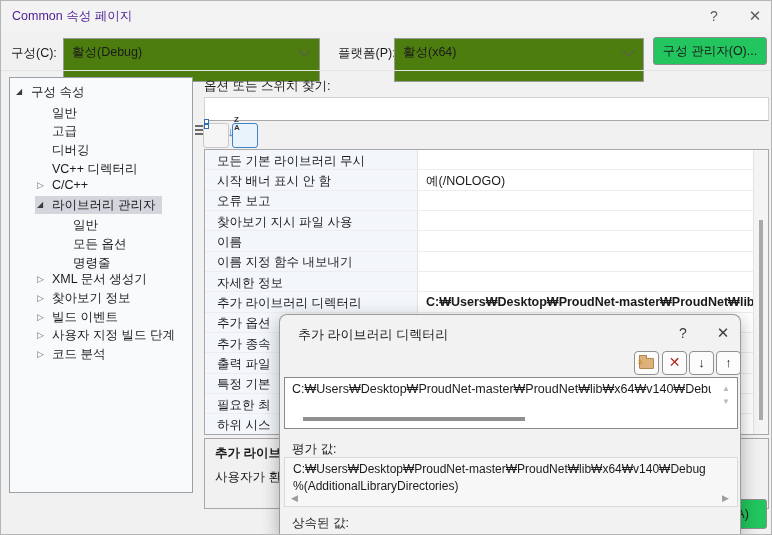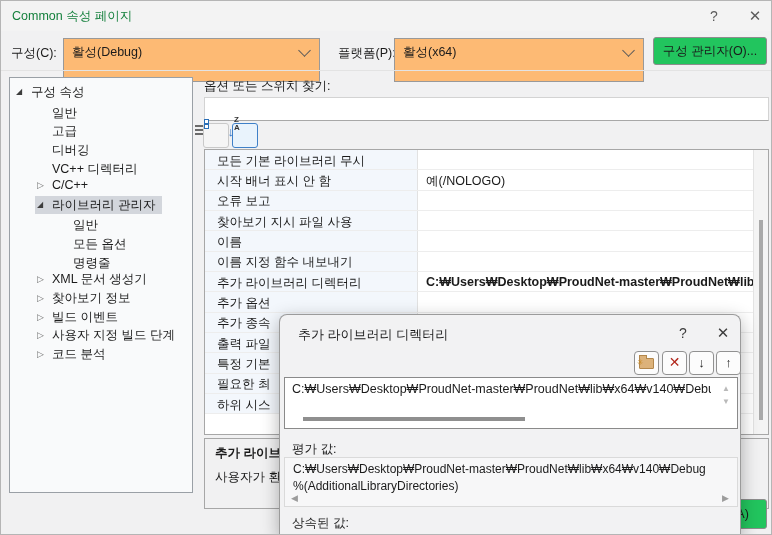--- a/index.html
+++ b/index.html
@@ -3,28 +3,28 @@
 <meta charset="utf-8">
 <style>
   html,body{margin:0;padding:0;background:#cfcfcf;}
   #window{
     position:relative;width:772px;height:535px;overflow:hidden;
     background:#f1f1f2;border:1px solid #b5b5b5;box-sizing:border-box;
     font-family:"Liberation Sans","DejaVu Sans",sans-serif;font-size:12.5px;color:#1b1b1b;
   }
   
   .titlebar{position:absolute;left:0;top:0;right:0;height:30px;background:#f3f3f3;}
-  .win-title{position:absolute;left:11px;top:7px;color:#15803d;}
+  .win-title{position:absolute;left:11px;top:7px;color:#4c1d95;}
   .tb-btn{position:absolute;top:3px;width:32px;height:24px;text-align:center;line-height:24px;
     color:#5c5c5c;font-size:14px;cursor:default;}
   .tb-help{left:697px;}
   .tb-close{left:738px;font-size:15px;}
   
   .hdr-label{position:absolute;top:44px;}
-  .dd{position:absolute;top:37px;height:44px;background:#fdba74;border:1px solid #999;box-sizing:border-box;}
+  .dd{position:absolute;top:37px;height:44px;background:#4d7c0f;border:1px solid #999;box-sizing:border-box;}
   .dd .val{position:absolute;left:8px;top:5px;white-space:nowrap;}
   .chev{position:absolute;right:10px;top:7px;width:8px;height:8px;
     border-right:1.6px solid #5a5a5a;border-bottom:1.6px solid #5a5a5a;transform:rotate(45deg);}
   .btn{background:#22c55e;border:1px solid #8d8d8d;border-radius:3px;box-sizing:border-box;text-align:center;}
   .btn-cfgmgr{position:absolute;left:652px;top:36px;width:114px;height:28px;line-height:26px;}
   .separator{position:absolute;left:0;top:69px;width:772px;height:1px;background:#e3e3e3;}
   
   .tree-panel{position:absolute;left:8px;top:76px;width:184px;height:416px;background:#f9fafb;
     border:1px solid #9aa0a6;box-sizing:border-box;padding-top:3px;overflow:hidden;}
   .tree-row{height:18.8px;line-height:18.5px;white-space:nowrap;}
@@ -220,20 +220,24 @@
         </div>
         <div class="grid-row">
           <div class="cell name">이름</div>
           <div class="cell value"></div>
         </div>
         <div class="grid-row">
           <div class="cell name">이름 지정 함수 내보내기</div>
           <div class="cell value"></div>
         </div>
         <div class="grid-row">
+          <div class="cell name">자세한 정보</div>
+          <div class="cell value"></div>
+        </div>
+        <div class="grid-row">
           <div class="cell name">추가 라이브러리 디렉터리</div>
           <div class="cell value bold">C:₩Users₩Desktop₩ProudNet-master₩ProudNet₩lib</div>
         </div>
         <div class="grid-row">
           <div class="cell name">추가 옵션</div>
           <div class="cell value"></div>
         </div>
         <div class="grid-row">
           <div class="cell name">추가 종속</div>
           <div class="cell value"></div>

